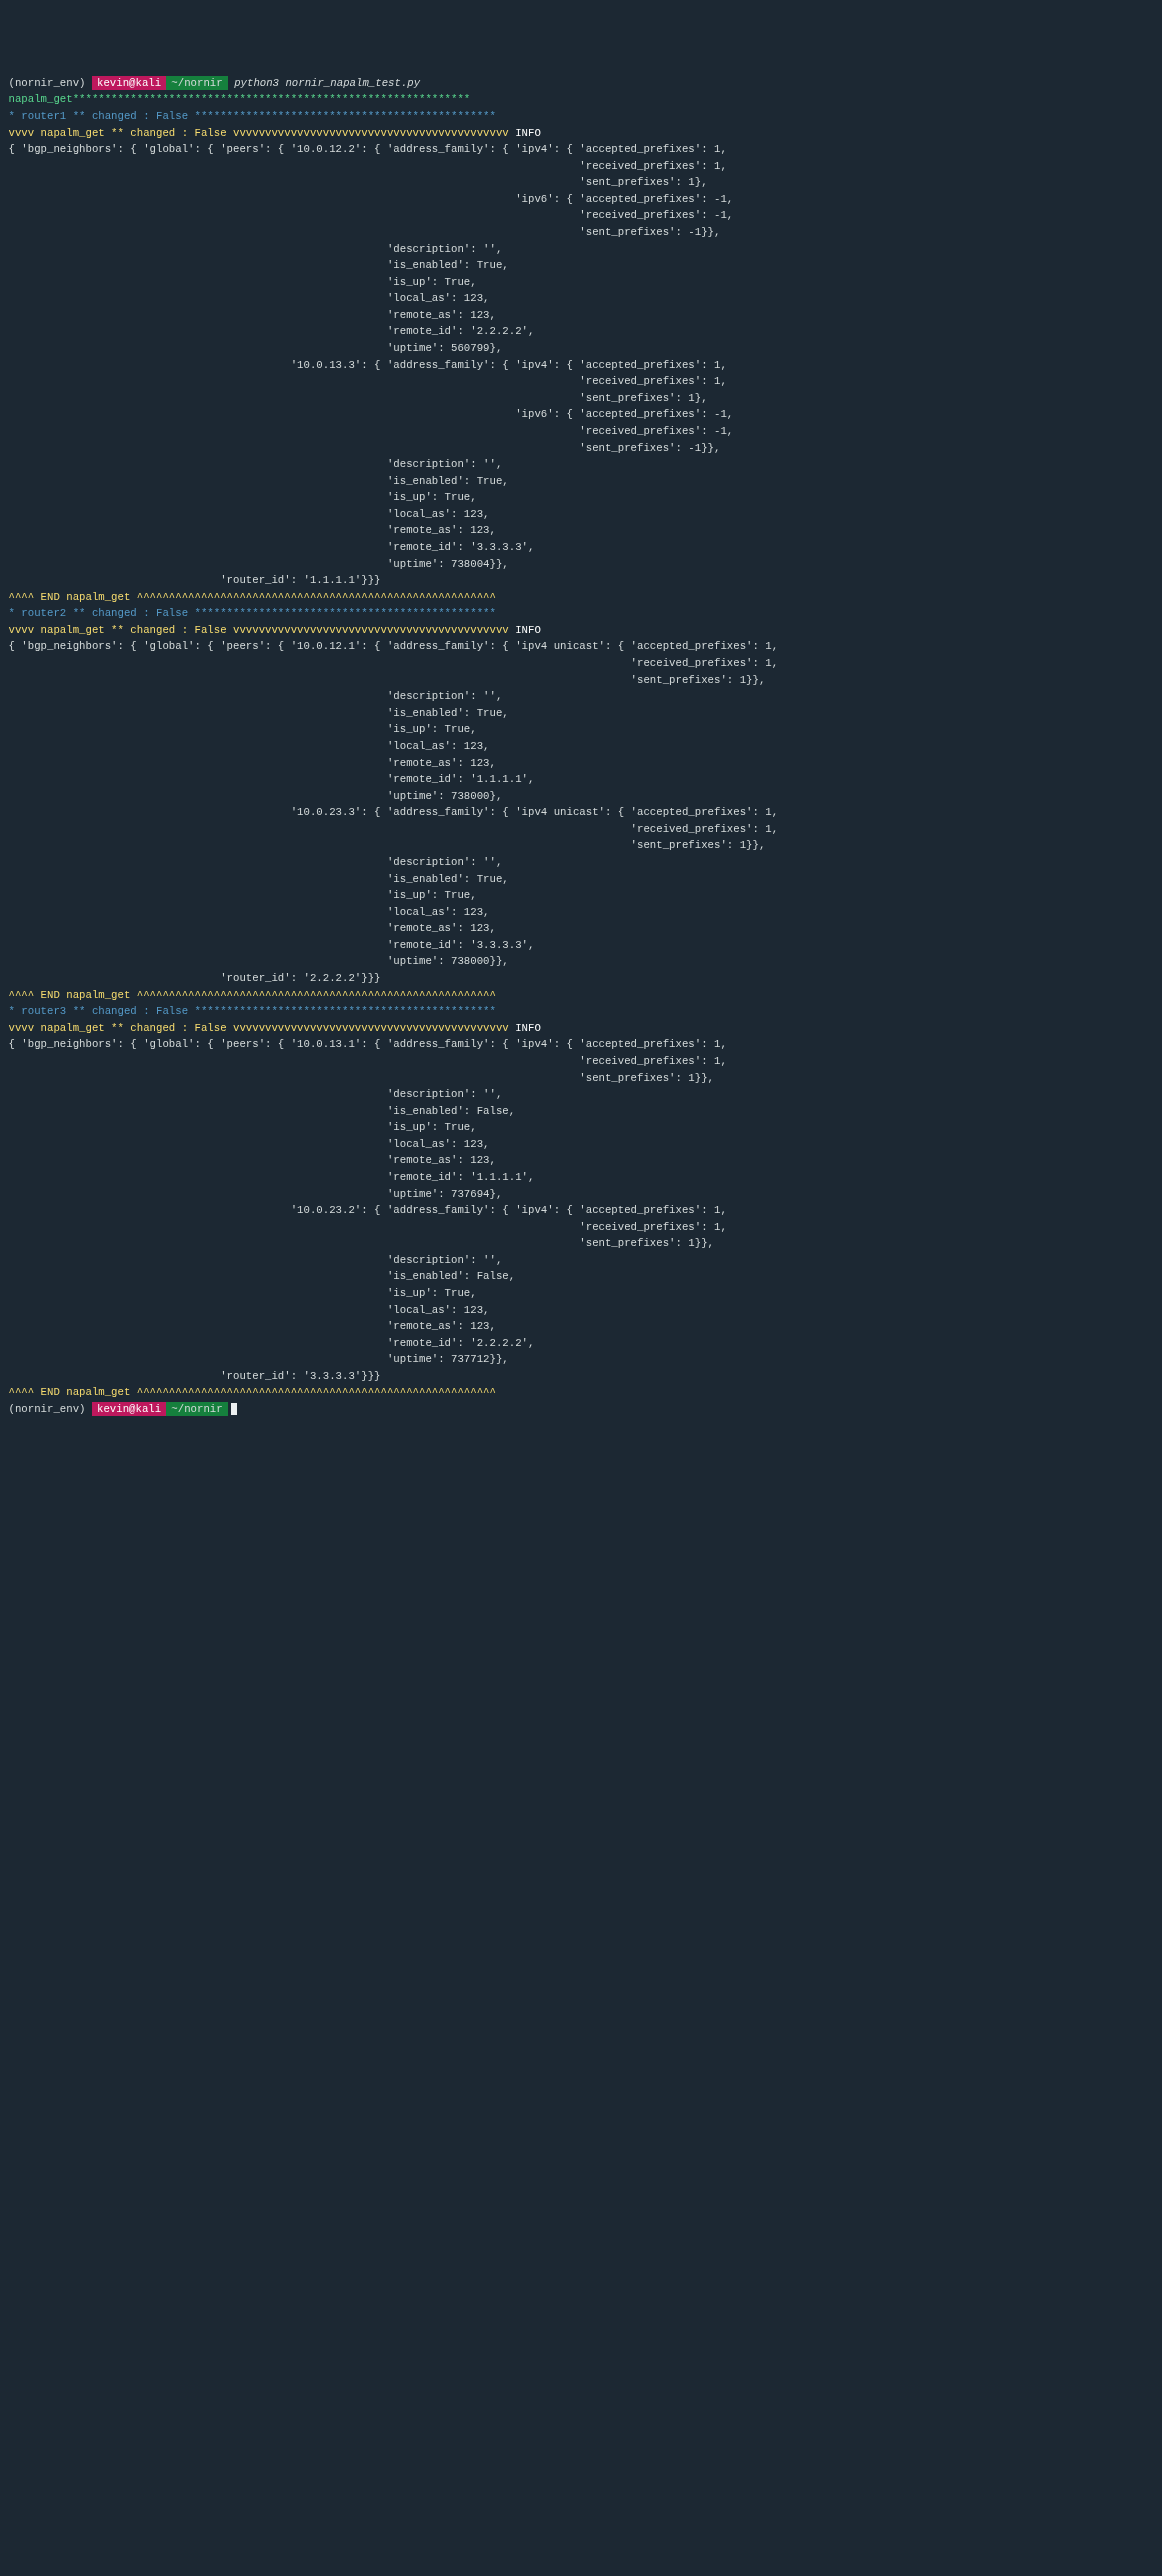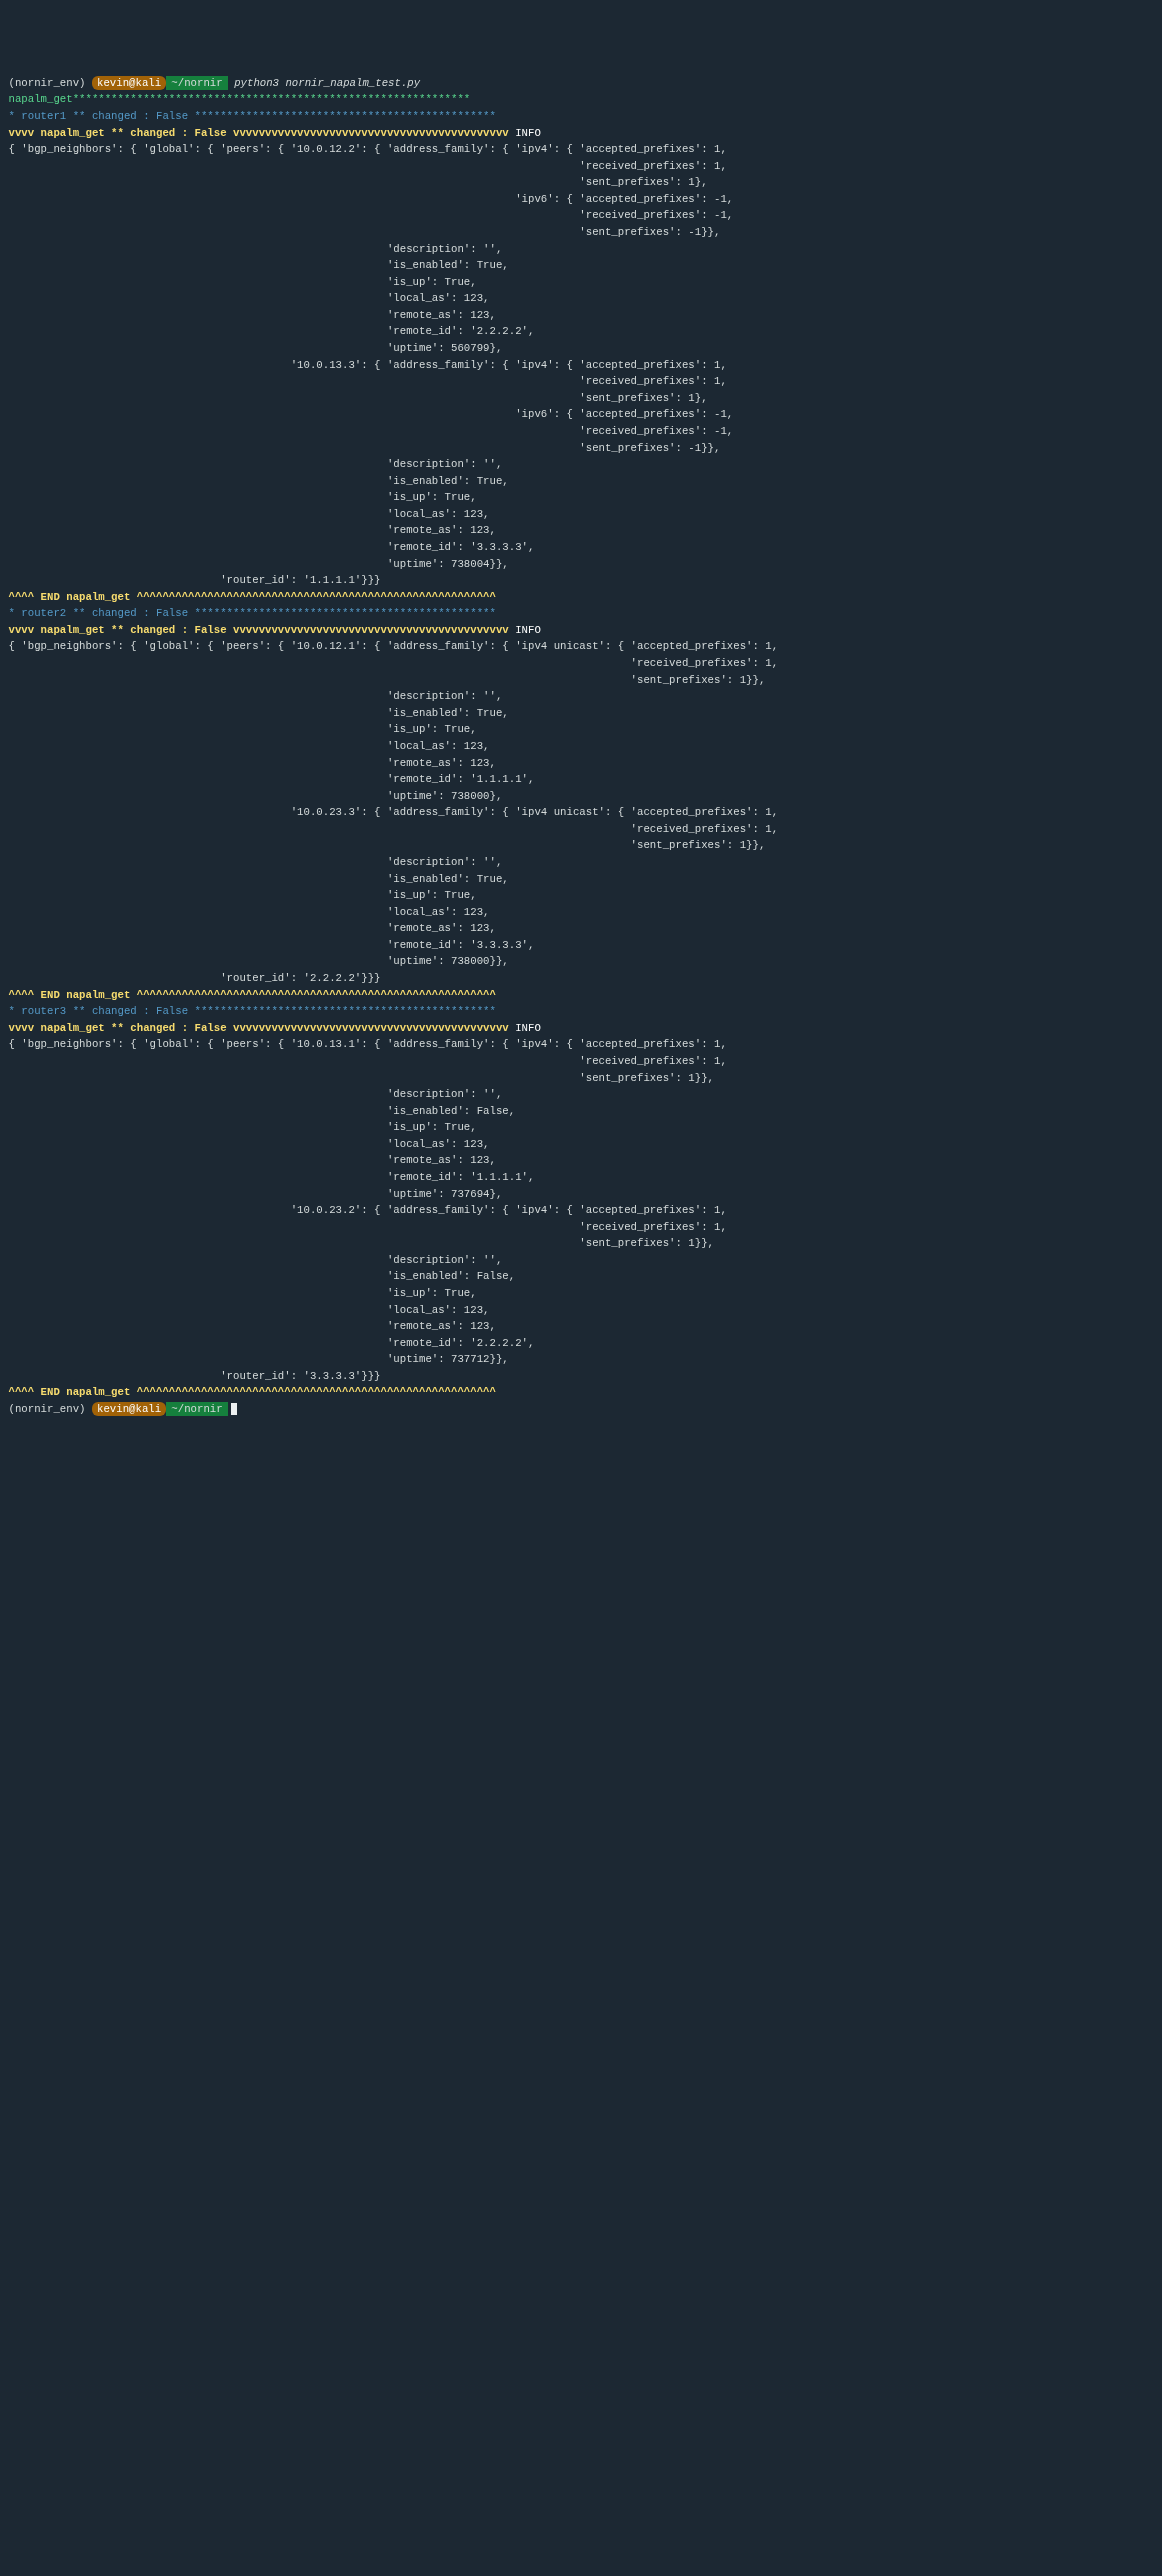--- a/index.html
+++ b/index.html
@@ -6,26 +6,26 @@
     margin: 0;
     padding: 8.5px;
     background-color: #1c2833;
     font-family: 'Menlo', 'Consolas', 'Courier New', monospace;
     font-size: 10.7px;
     line-height: 1.55;
     color: #d5dbdb;
     white-space: pre;
   }
   .env { color: #d5dbdb; text-align: center; }
-  .user { background-color: #a16207; color: #fdfefe; padding: 0.9px 5.1px; border-radius: 6px; }
+  .user { background-color: #be185d; color: #fdfefe; padding: 0.9px 5.1px; }
   .path { background-color: #15803d; color: #d5dbdb; padding: 0.9px 5.1px; }
   .cmd { color: #d5dbdb; font-style: italic; }
   .bgreen { color: #58d68d; font-weight: normal; }
   .bblue { color: #5499c7; font-weight: normal; }
-  .byellow { color: #f7dc6f; font-weight: bold; }
+  .byellow { color: #f7dc6f; font-weight: normal; }
   .white { color: #fdfefe; }
   .cursor {
     display: inline-block;
     width: 6px;
     height: 12px;
     background-color: #ecf0f1;
     vertical-align: text-bottom;
     margin-left: 3.4px;
   }
   .seg-user-l { color:#5d6d7e; }

